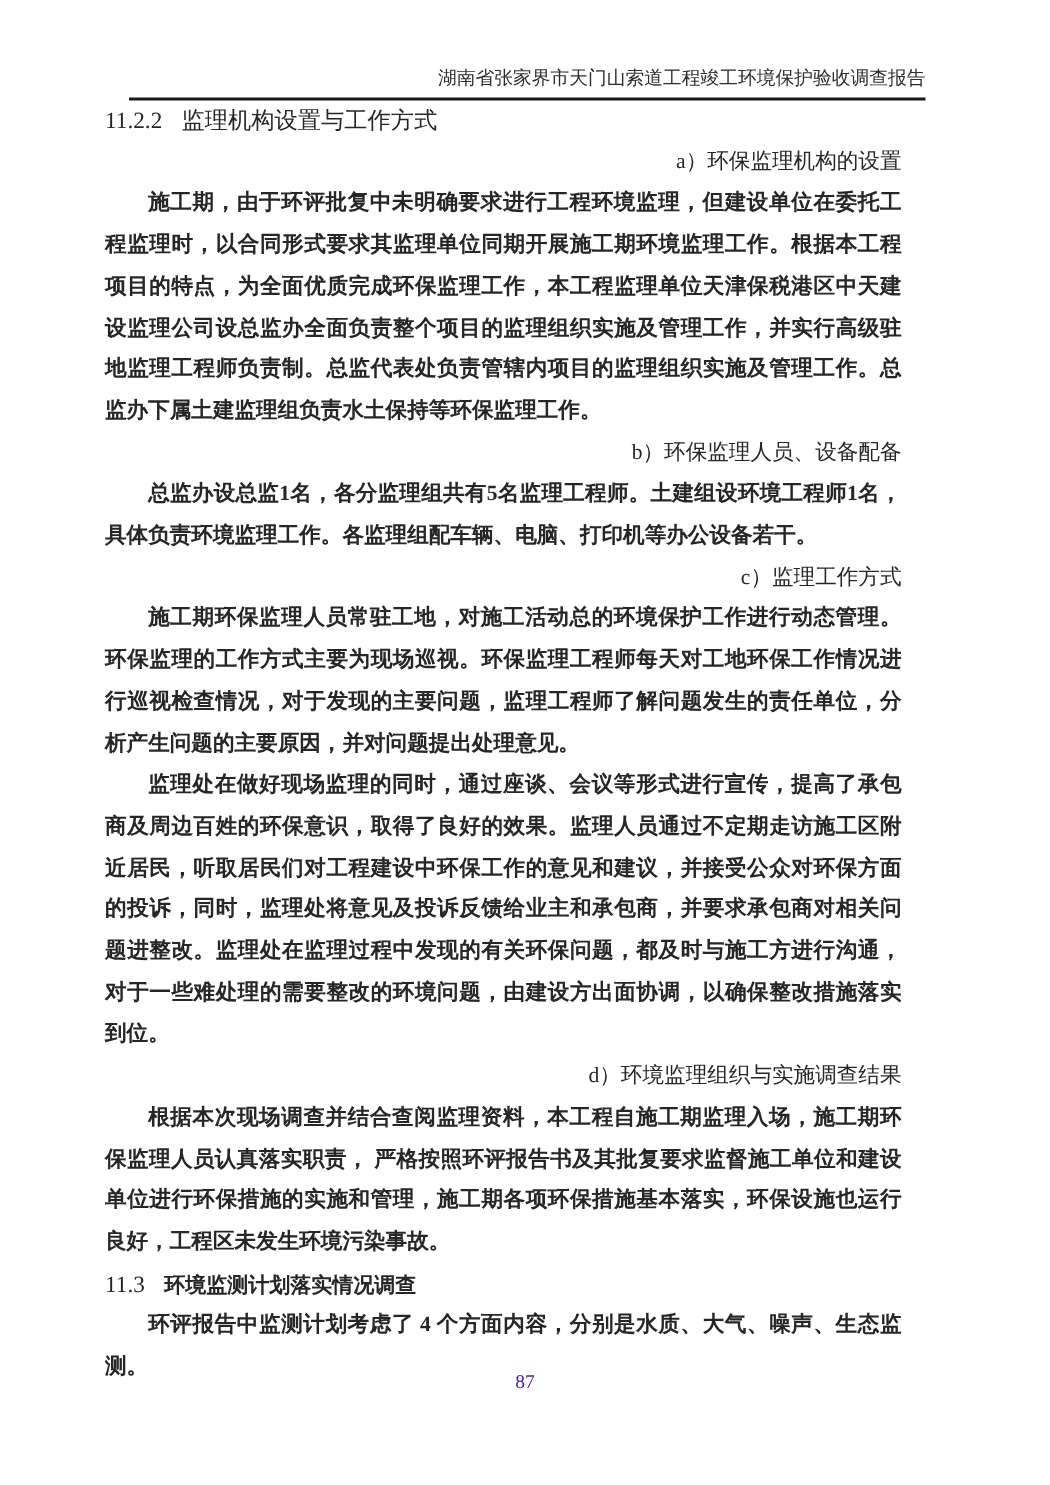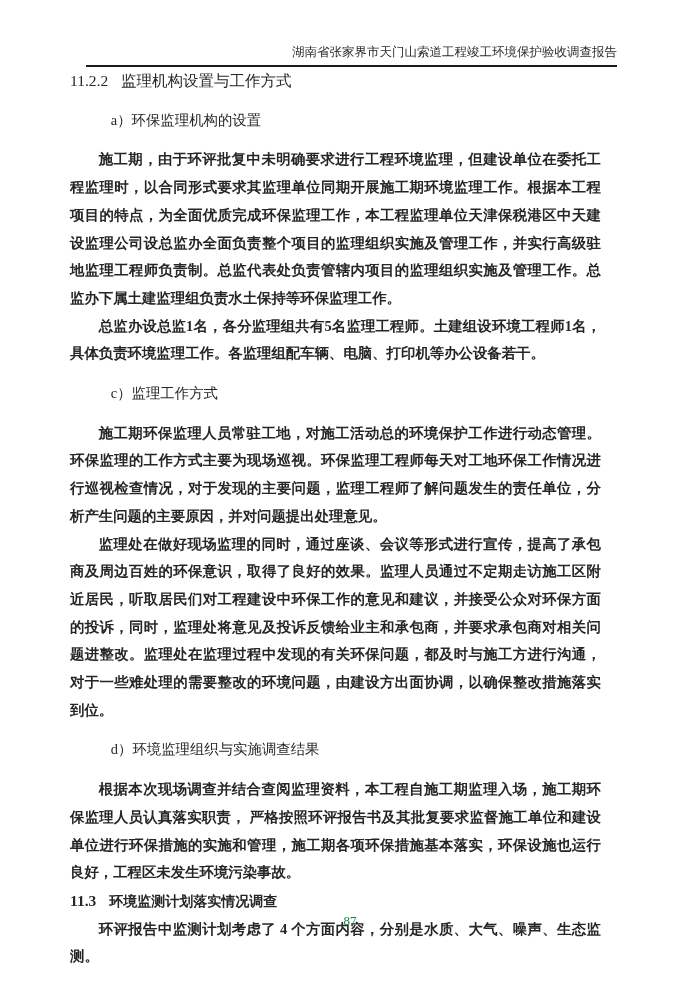--- a/index.html
+++ b/index.html
@@ -26,36 +26,36 @@
     text-align:justify;
   }
   .h3{
     margin:0;font-size:15.5px;font-weight:normal;line-height:27.7px;
     text-align:left;white-space:nowrap;
   }
   .h3 .hnum{margin-right:9px;}
   .h2{
     margin:0;font-size:15.5px;line-height:27.7px;text-align:left;white-space:nowrap;
   }
-  .h2 .hnum{font-weight:700;margin-right:9px;}
+  .h2 .hnum{font-weight:400;margin-right:9px;}
   .h2 .htitle{
     font-family:"Liberation Sans","DejaVu Sans",sans-serif;
     font-weight:700;font-size:14px;
   }
   .sub{
-    margin:12px;text-indent:2em;text-align:left;
+    margin:0;text-indent:2em;text-align:right;
   }
   .para{
     margin:0;text-indent:2em;
     text-justify:inter-character;
     font-weight:bold;
   }
   .footer{
     position:absolute;top:913px;left:0;width:700px;
-    text-align:center;font-size:13px;line-height:15px;color:#15803d;
+    text-align:center;font-size:13px;line-height:15px;color:#4c1d95;
   }
 </style>
 </head>
 <body>
 
 <div class="sheet">
 
   <div class="header">
     <span>湖南省张家界市天门山索道工程竣工环境保护验收调查报告</span>
   </div>
@@ -64,20 +64,21 @@
 
     <h3 class="h3">
       <span class="hnum">11.2.2</span>
       <span class="htitle">监理机构设置与工作方式</span>
     </h3>
 
     <p class="sub">a）环保监理机构的设置</p>
 
     <p class="para">施工期，由于环评批复中未明确要求进行工程环境监理，但建设单位在委托工程监理时，以合同形式要求其监理单位同期开展施工期环境监理工作。根据本工程项目的特点，为全面优质完成环保监理工作，本工程监理单位天津保税港区中天建设监理公司设总监办全面负责整个项目的监理组织实施及管理工作，并实行高级驻地监理工程师负责制。总监代表处负责管辖内项目的监理组织实施及管理工作。总监办下属土建监理组负责水土保持等环保监理工作。</p>
 
+    <p class="sub">b）环保监理人员、设备配备</p>
 
     <p class="para">总监办设总监1名，各分监理组共有5名监理工程师。土建组设环境工程师1名，具体负责环境监理工作。各监理组配车辆、电脑、打印机等办公设备若干。</p>
 
     <p class="sub">c）监理工作方式</p>
 
     <p class="para">施工期环保监理人员常驻工地，对施工活动总的环境保护工作进行动态管理。环保监理的工作方式主要为现场巡视。环保监理工程师每天对工地环保工作情况进行巡视检查情况，对于发现的主要问题，监理工程师了解问题发生的责任单位，分析产生问题的主要原因，并对问题提出处理意见。</p>
 
     <p class="para">监理处在做好现场监理的同时，通过座谈、会议等形式进行宣传，提高了承包商及周边百姓的环保意识，取得了良好的效果。监理人员通过不定期走访施工区附近居民，听取居民们对工程建设中环保工作的意见和建议，并接受公众对环保方面的投诉，同时，监理处将意见及投诉反馈给业主和承包商，并要求承包商对相关问题进整改。监理处在监理过程中发现的有关环保问题，都及时与施工方进行沟通，对于一些难处理的需要整改的环境问题，由建设方出面协调，以确保整改措施落实到位。</p>
 
     <p class="sub">d）环境监理组织与实施调查结果</p>

